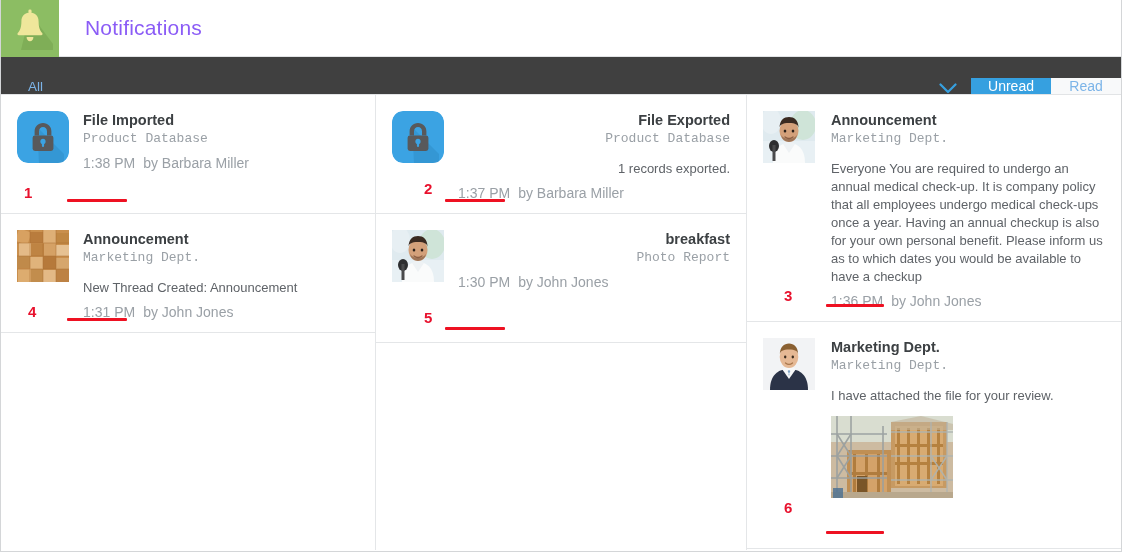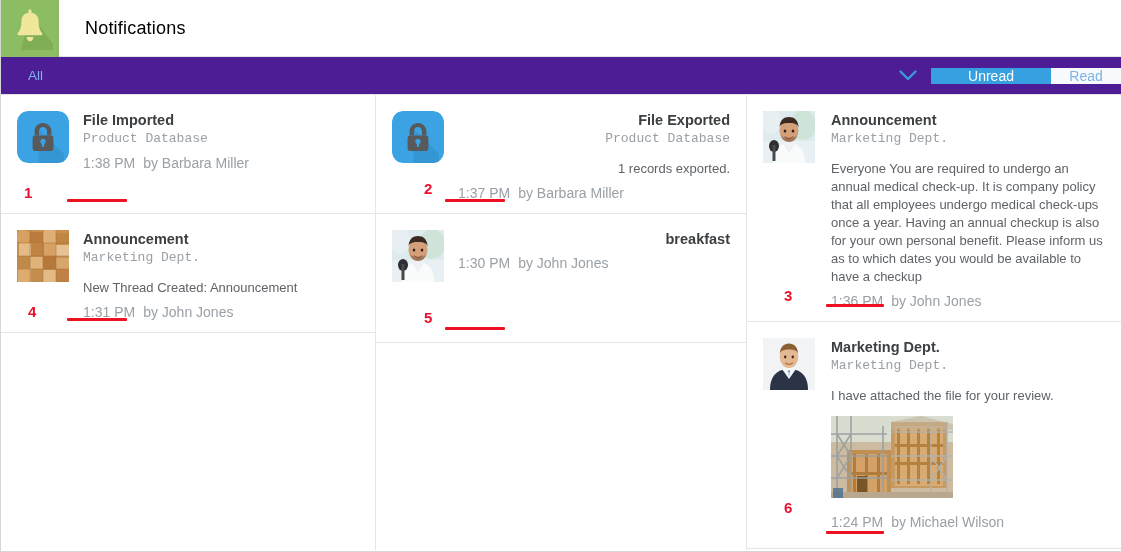--- a/index.html
+++ b/index.html
@@ -37,53 +37,53 @@
   .app-icon {
     width: 58px;
     height: 57px;
     background: #8cbd63;
     position: relative;
     overflow: hidden;
     flex: 0 0 auto;
   }
   .app-icon svg { position: absolute; left: 0; top: 0; }
   .page-title {
-    font-size: 18px;
-    color: #000000;
+    font-size: 21px;
+    color: #8b5cf6;
     margin-left: 26px;
     letter-spacing: 0.2px;
   }
 
   
   .filter-bar {
     height: 38px;
-    background: #4c1d95;
+    background: #404040;
     border-bottom: 1px solid #e2e4e6;
     display: flex;
-    align-items: center;
+    align-items: flex-end;
     box-sizing: border-box;
   }
   .filter-all {
     display: flex;
     align-items: center;
     padding-left: 27px;
     font-size: 13.5px;
     color: #7cb4e8;
     flex: 0 0 auto;
   }
   .filter-spacer { flex: 1 1 auto; }
   .chevron-wrap {
     display: flex;
     align-items: center;
     justify-content: center;
     width: 46px;
     flex: 0 0 auto;
   }
   .tab-unread {
-    width: 120px;
+    width: 80px;
     background: #36a0e0;
     color: #ffffff;
     font-size: 14px;
     display: flex;
     align-items: center;
     justify-content: center;
     flex: 0 0 auto;
   }
   .tab-read {
     width: 70px;
@@ -336,20 +336,21 @@
             <ellipse cx="22" cy="20" rx="1.3" ry="1.5" fill="#2b201a"></ellipse>
             <ellipse cx="30" cy="20" rx="1.3" ry="1.5" fill="#2b201a"></ellipse>
             <path d="M22 26 q4 3 8 0" fill="none" stroke="#8d5f44" stroke-width="1.3" stroke-linecap="round"></path>
             <path d="M18 24 q1 6 8 7 q7 -1 8 -7 q-3 4 -8 4 q-5 0 -8 -4 z" fill="#6a4a36" opacity="0.5"></path>
             <ellipse cx="11" cy="35" rx="5" ry="6" fill="#2e2e30"></ellipse>
             <rect x="9.5" y="34" width="3" height="16" fill="#4a4a4c"></rect>
           </svg>
         </div>
         <div class="card-body-wrap">
           <div class="card-title">breakfast</div>
+          <div class="card-subtitle">Photo Report</div>
           <div class="card-meta">
             <span class="meta-time">1:30 PM</span>
             <span class="meta-by">by John Jones</span>
           </div>
         </div>
         <div class="marker" style="left:48px; top:95px;">5</div>
         <div class="underline" style="left:69px; top:113px; width:60px;"></div>
       </div>
 
     </div>
@@ -450,24 +451,20 @@
                 <line x1="60" y1="64" x2="122" y2="64"></line>
                 <line x1="100" y1="6" x2="100" y2="82"></line>
                 <line x1="116" y1="6" x2="116" y2="82"></line>
                 <line x1="100" y1="40" x2="116" y2="64"></line>
                 <line x1="116" y1="40" x2="100" y2="64"></line>
               </g>
               <rect x="0" y="76" width="122" height="6" fill="#b9a88d"></rect>
               <rect x="2" y="72" width="10" height="10" fill="#4a6f92" opacity="0.8"></rect>
             </svg>
           </div>
-          <div class="card-meta" style="margin-top:16px;">
-            <span class="meta-time">1:24 PM</span>
-            <span class="meta-by">by Michael Wilson</span>
-          </div>
         </div>
         <div class="marker" style="left:37px; top:177px;">6</div>
         <div class="underline" style="left:79px; top:209px; width:58px;"></div>
       </div>
 
     </div>
 
   </div>
 </div>
 

